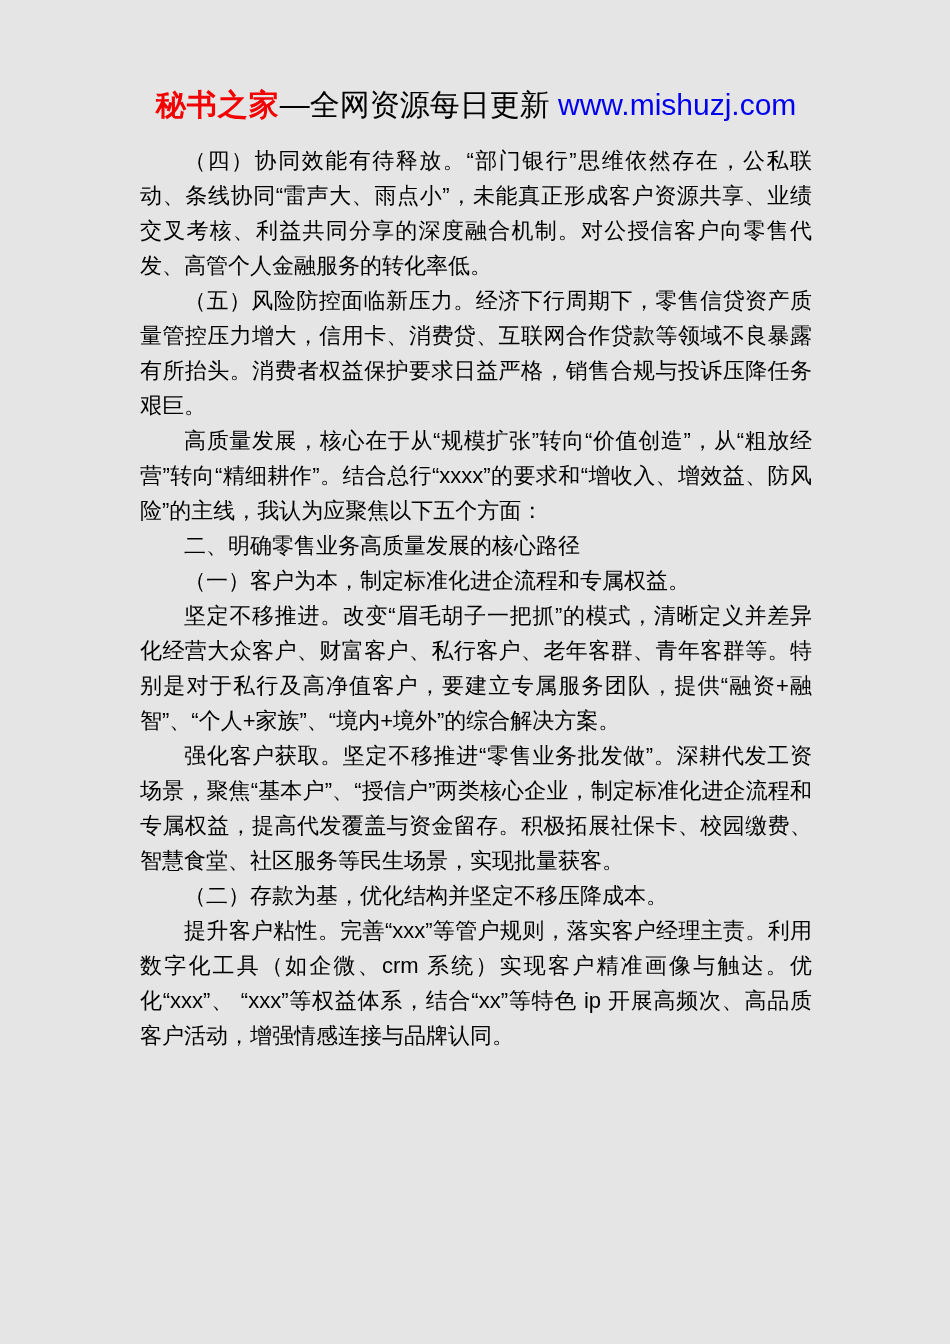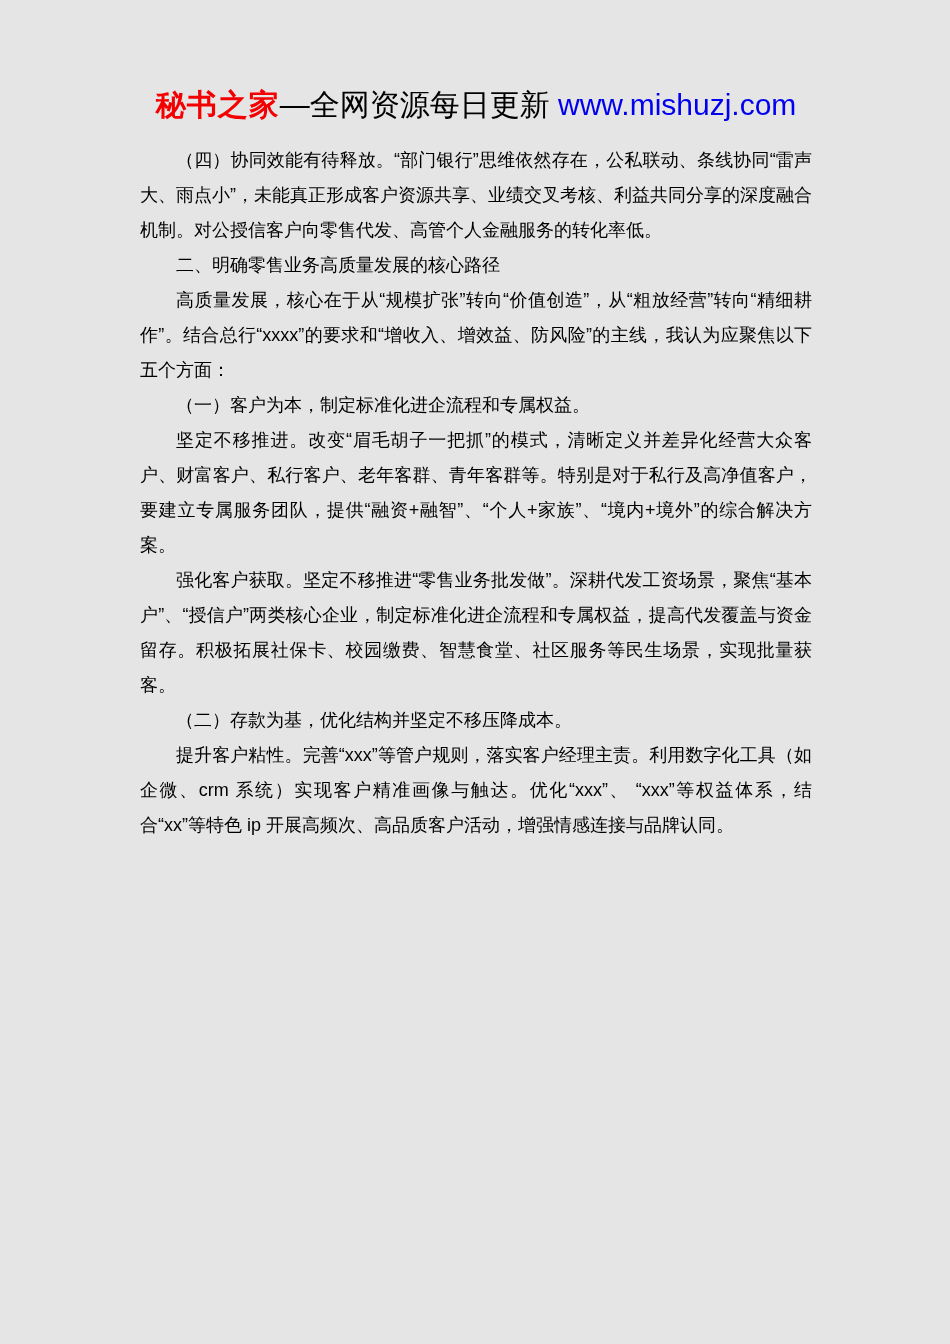--- a/index.html
+++ b/index.html
@@ -30,42 +30,43 @@
   .site-header .tagline {
     color: #000000;
     font-weight: 400;
   }
   .site-header .url {
     text-decoration: none;
   }
   .doc { }
   .doc p {
     margin: 0;
-    font-size: 18px;
+    font-size: 22px;
     line-height: 35px;
     text-align: justify;
     text-justify: inter-ideograph;
     text-indent: 2em;
     word-break: normal;
     overflow-wrap: break-word;
   }
 </style>
 </head>
 <body>
 
 <div class="page">
 
   <div class="site-header">
     <span class="brand" style="color: rgb(244, 0, 0);">秘书之家</span><span class="sep">—</span><span class="tagline">全网资源每日更新 </span><span class="url" style="color: rgb(0, 0, 238);">www.mishuzj.com</span>
   </div>
 
   <div class="doc" style="color: rgb(0, 0, 0);">
     <p>（四）协同效能有待释放。“部门银行”思维依然存在，公私联动、条线协同“雷声大、雨点小”，未能真正形成客户资源共享、业绩交叉考核、利益共同分享的深度融合机制。对公授信客户向零售代发、高管个人金融服务的转化率低。</p>
+    <p>（五）风险防控面临新压力。经济下行周期下，零售信贷资产质量管控压力增大，信用卡、消费贷、互联网合作贷款等领域不良暴露有所抬头。消费者权益保护要求日益严格，销售合规与投诉压降任务艰巨。</p>
+    <p>高质量发展，核心在于从“规模扩张”转向“价值创造”，从“粗放经营”转向“精细耕作”。结合总行“xxxx”的要求和“增收入、增效益、防风险”的主线，我认为应聚焦以下五个方面：</p>
     <p>二、明确零售业务高质量发展的核心路径</p>
-    <p>高质量发展，核心在于从“规模扩张”转向“价值创造”，从“粗放经营”转向“精细耕作”。结合总行“xxxx”的要求和“增收入、增效益、防风险”的主线，我认为应聚焦以下五个方面：</p>
     <p>（一）客户为本，制定标准化进企流程和专属权益。</p>
     <p>坚定不移推进。改变“眉毛胡子一把抓”的模式，清晰定义并差异化经营大众客户、财富客户、私行客户、老年客群、青年客群等。特别是对于私行及高净值客户，要建立专属服务团队，提供“融资+融智”、“个人+家族”、“境内+境外”的综合解决方案。</p>
     <p>强化客户获取。坚定不移推进“零售业务批发做”。深耕代发工资场景，聚焦“基本户”、“授信户”两类核心企业，制定标准化进企流程和专属权益，提高代发覆盖与资金留存。积极拓展社保卡、校园缴费、智慧食堂、社区服务等民生场景，实现批量获客。</p>
     <p>（二）存款为基，优化结构并坚定不移压降成本。</p>
     <p>提升客户粘性。完善“xxx”等管户规则，落实客户经理主责。利用数字化工具（如企微、crm 系统）实现客户精准画像与触达。优化“xxx”、 “xxx”等权益体系，结合“xx”等特色 ip 开展高频次、高品质客户活动，增强情感连接与品牌认同。</p>
   </div>
 
 </div>
 
 </body></html>

